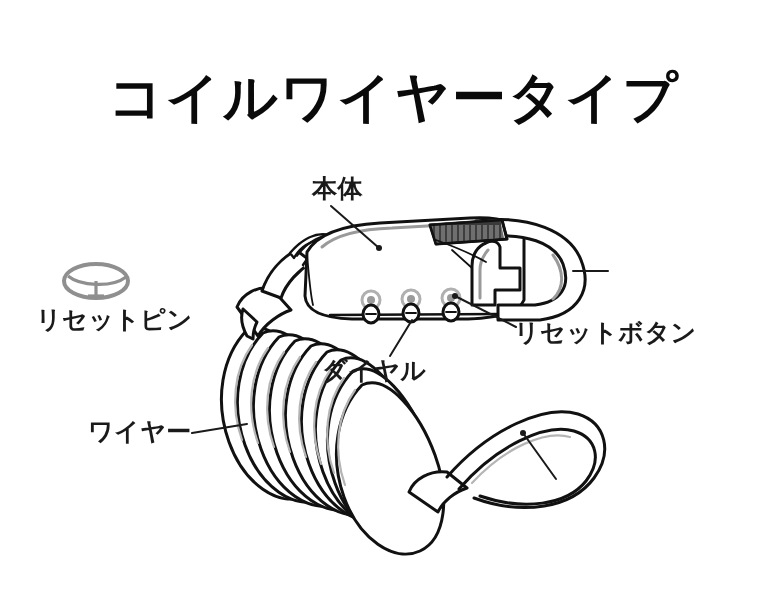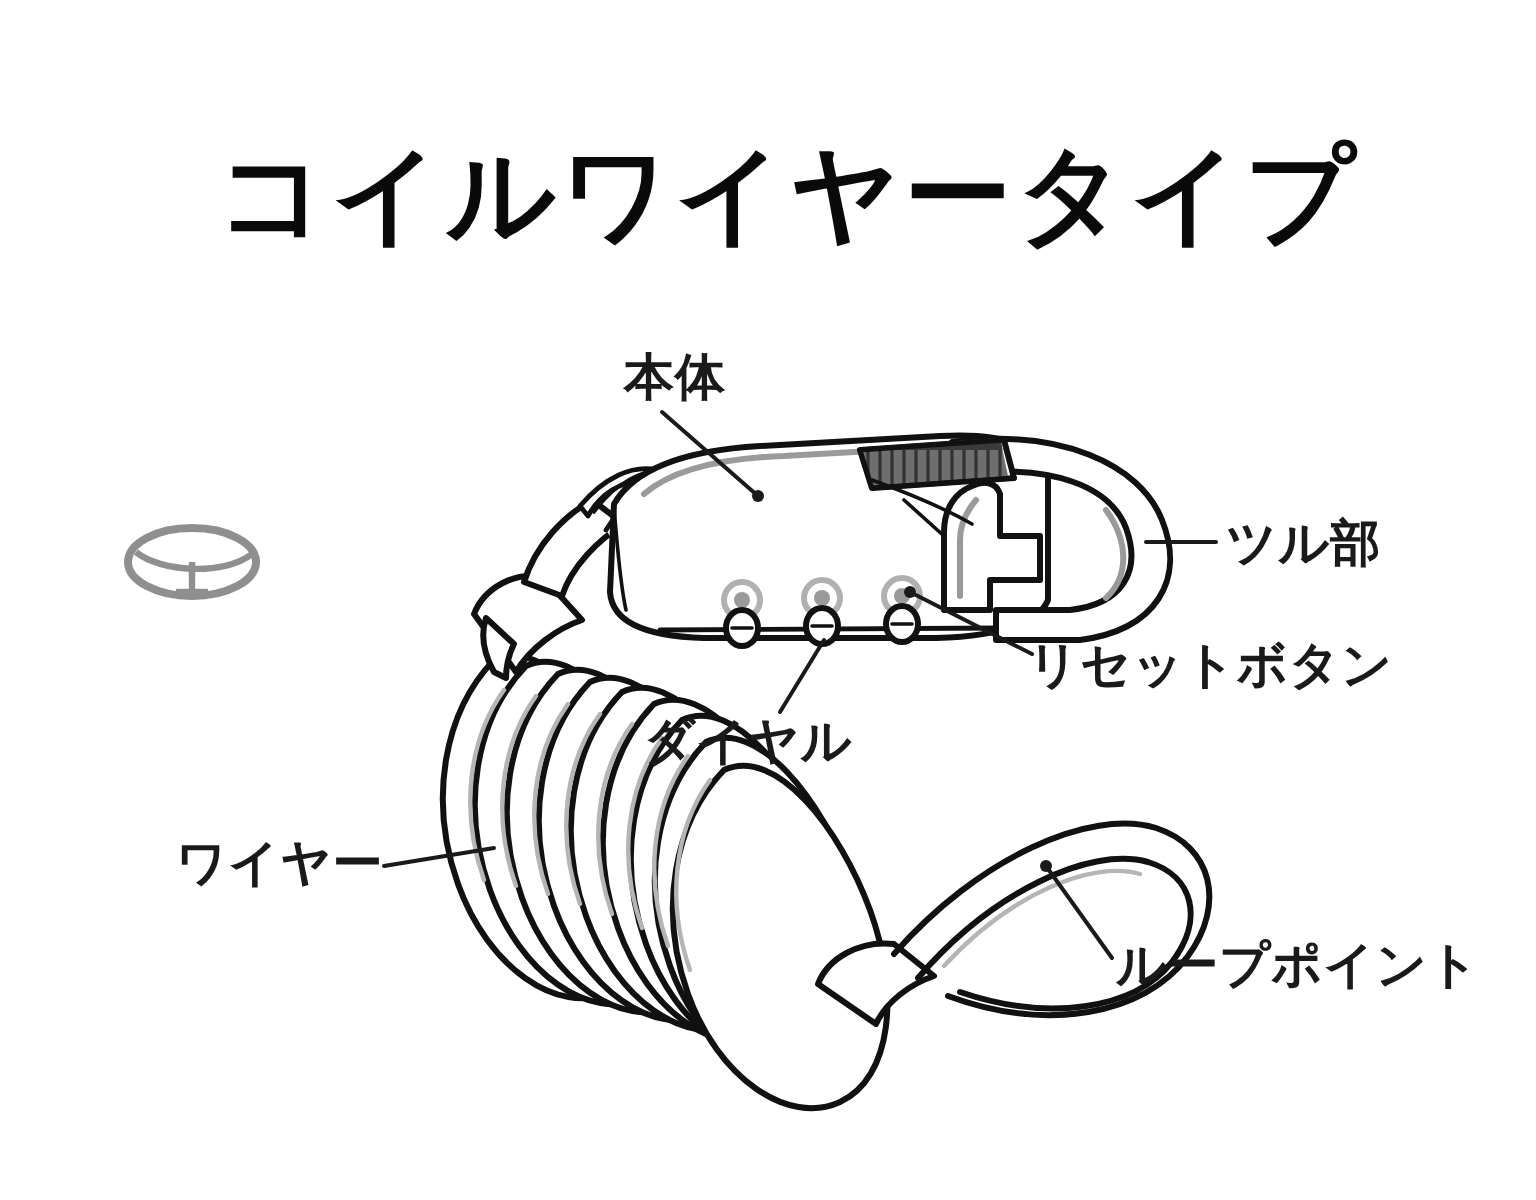--- a/index.html
+++ b/index.html
@@ -258,24 +258,23 @@
 
       <g>
         <path class="leader" d="M556 479 L523 433"></path>
         <circle cx="523" cy="433" r="3" fill="#1a1a1a"></circle>
       </g>
     </g>
   </svg>
 
   <div class="callout-label lbl-honTai">本体</div>
 
-  <div class="callout-label lbl-tsuruBu">ツル部</div>
 
   <div class="callout-label lbl-resetBtn">リセットボタン</div>
 
   <div class="callout-label lbl-dial">ダイヤル</div>
 
   <div class="callout-label lbl-wire">ワイヤー</div>
 
-  <div class="callout-label lbl-loop">ループポイント</div>
-
+
+  <div class="callout-label lbl-resetPin">リセットピン</div>
 
 </div>
 
 </body></html>

